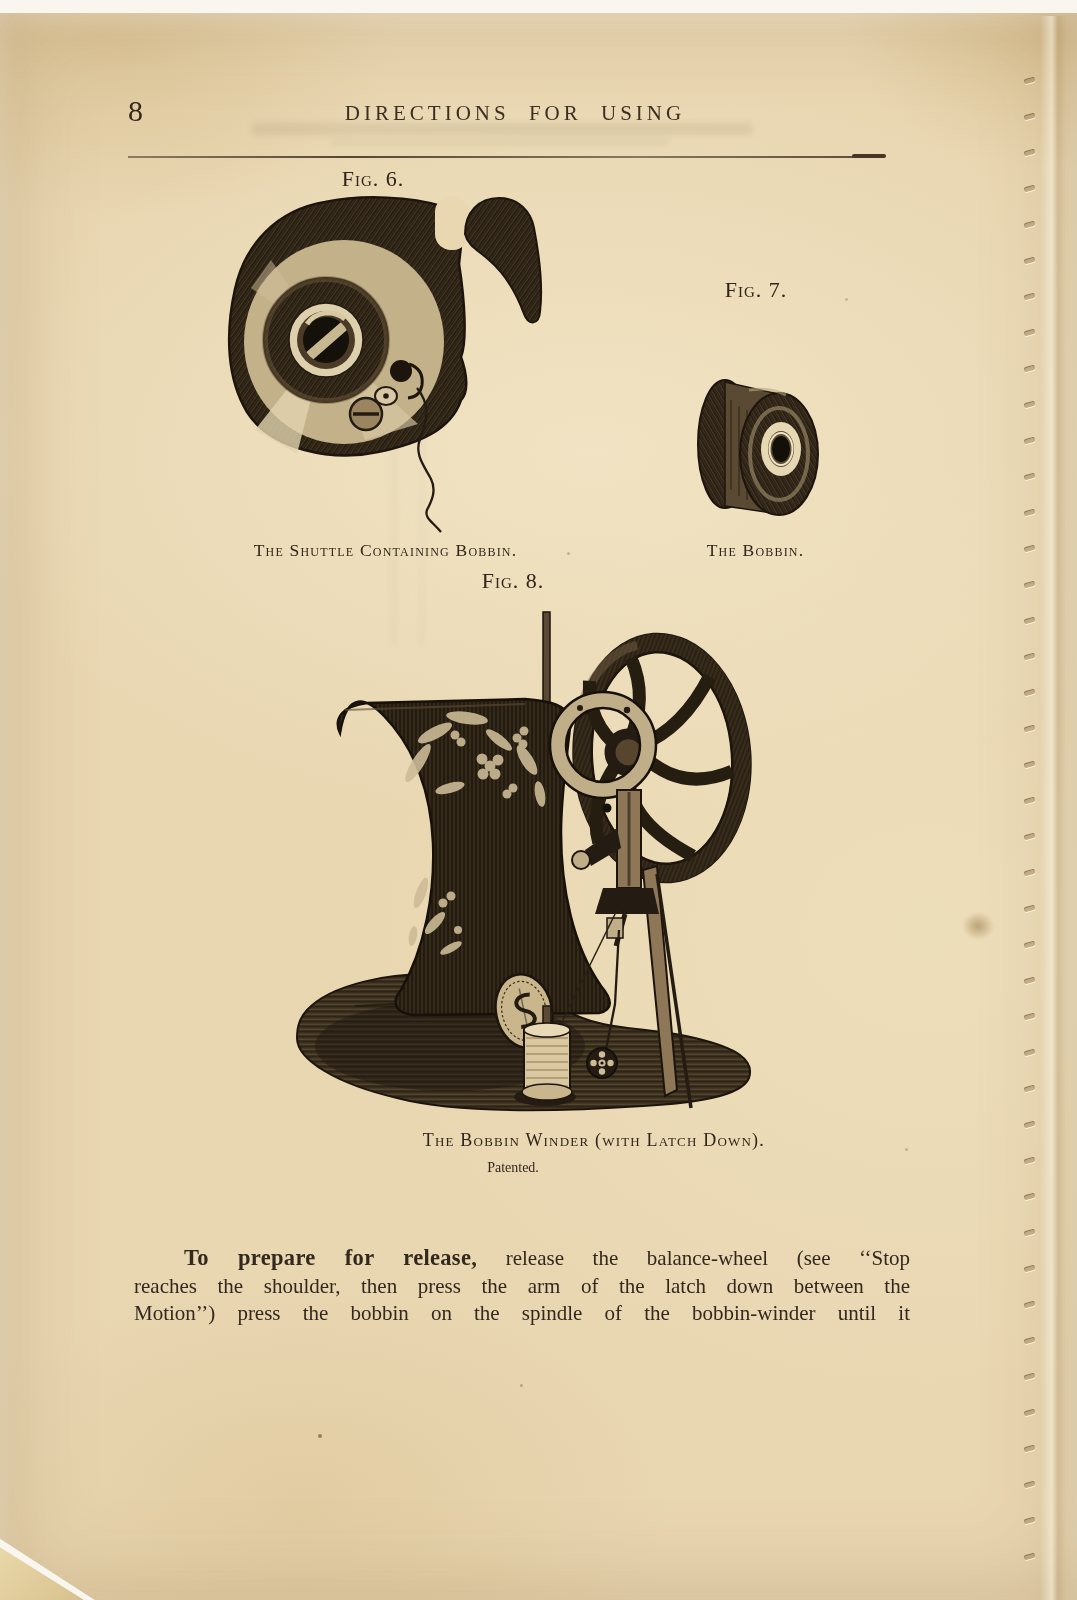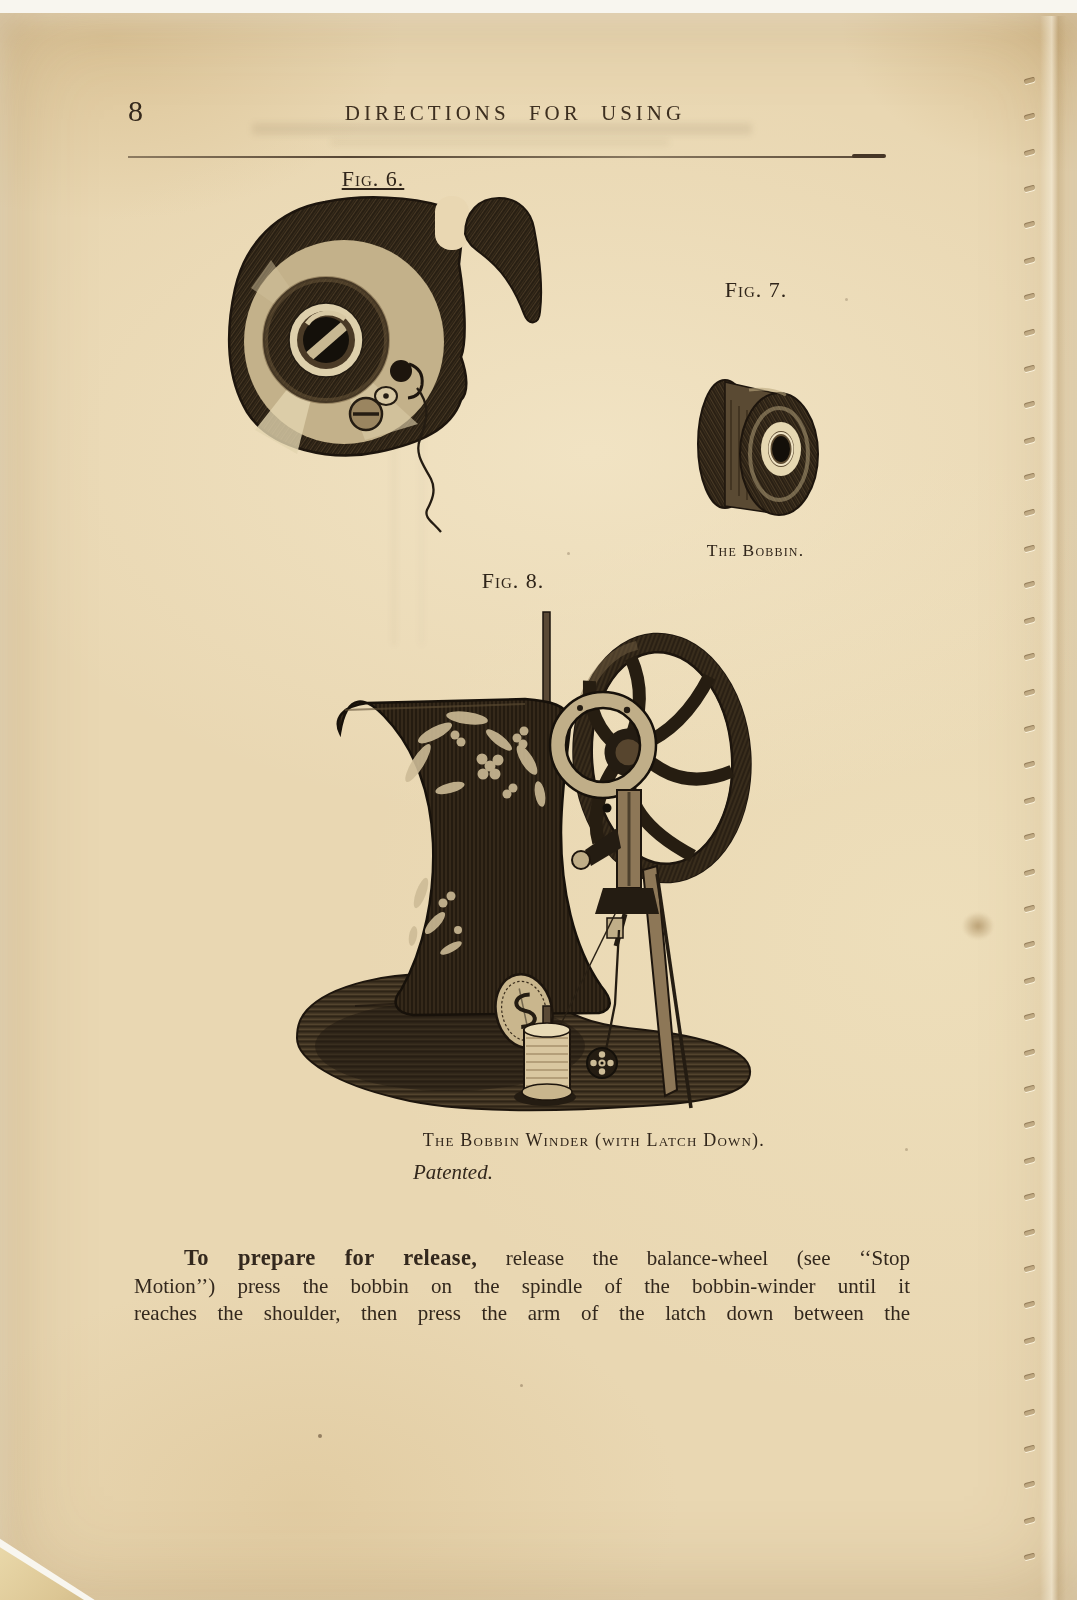--- a/index.html
+++ b/index.html
@@ -15,21 +15,21 @@
       radial-gradient(ellipse 300px 200px at 99% 1%, rgba(206,176,124,.6), transparent 75%);
     box-shadow: inset 0 0 95px rgba(128,94,48,.30), inset 0 12px 26px rgba(255,252,242,.45);}
   .abs{position:absolute;}
   .pageno{left:128px;top:88px;font-size:30px;letter-spacing:1px;}
   .runhead{left:150px;top:95px;width:730px;text-align:center;font-size:21px;
            letter-spacing:4px;word-spacing:10px;color:#3d2f20;}
   .rule{left:128px;top:150px;width:730px;height:2px;background:linear-gradient(90deg,rgba(70,54,38,.55),rgba(70,54,38,.9) 30%,rgba(70,54,38,.6) 70%,rgba(70,54,38,.85));}
   .ruledash{left:852px;top:148px;width:34px;height:4px;background:#463626;border-radius:2px;}
   .figlabel{font-variant:small-caps;font-size:22px;letter-spacing:1px;text-align:center;color:#30251a;}
   .caption{font-variant:small-caps;font-size:17.5px;letter-spacing:1.2px;text-align:center;color:#30251a;}
-  .patented{font-style:italic;font-size:21px;text-align:left;color:#33281d;}
+  .patented{font-size:14px;text-align:center;color:#33281d;}
   .title{font-family:"Liberation Sans","DejaVu Sans",sans-serif;font-weight:bold;font-size:29px;
          text-align:center;word-spacing:9px;letter-spacing:.5px;color:#2a2014;}
   .para{left:134px;top:1238px;width:776px;font-size:21px;line-height:27.5px;color:#33281d;}
   .pline{text-align:justify;text-align-last:justify;white-space:normal;}
   .pline.indent{text-indent:50px;}
   .pbold{font-weight:bold;font-size:22.5px;letter-spacing:.3px;}
   
   .perfstrip{left:1018px;top:72px;width:22px;height:1520px;display:flex;flex-direction:column;align-items:center;}
   .perf{display:block;width:11px;height:5px;margin-bottom:31px;border-radius:2px;
         transform:rotate(-16deg);
@@ -55,21 +55,21 @@
     <div class="abs ghost" style="left:252px;top:117px;width:500px;height:12px;"></div>
     <div class="abs ghost" style="left:330px;top:133px;width:340px;height:7px;opacity:.7;"></div>
     <div class="abs ghost" style="left:392px;top:250px;width:4px;height:390px;opacity:.6;"></div>
     <div class="abs ghost" style="left:420px;top:300px;width:3px;height:340px;opacity:.5;"></div>
 
     <div class="abs pageno">8</div>
     <div class="abs runhead">DIRECTIONS FOR USING</div>
     <div class="abs rule"></div>
     <div class="abs ruledash"></div>
 
-    <div class="abs figlabel" style="left:298px;top:160px;width:150px;text-decoration:underline;">Fig. 6.</div>
+    <div class="abs figlabel" style="left:298px;top:160px;width:150px;">Fig. 6.</div>
 
     <svg class="abs" style="left:213px;top:186px;" width="360" height="352" viewBox="0 0 360 352">
       <defs>
         <pattern id="h6" width="5" height="5" patternUnits="userSpaceOnUse" patternTransform="rotate(35)">
           <rect width="5" height="5" fill="#281f13"></rect>
             <path d="M0 0V5 M2.5 0V5" stroke="#4b3b26" stroke-width=".9"></path>
         </pattern>
         <clipPath id="hole6">
             <circle cx="113" cy="148" r="23"></circle>
           </clipPath>
@@ -127,20 +127,21 @@
       <path d="M40 40 L40 130 M48 46 L48 136 M56 50 L56 140" stroke="#3a2d1c" stroke-width="2" opacity=".7"></path>
       <ellipse cx="88" cy="94" rx="39" ry="61" fill="url(#h7)" stroke="#1d150d" stroke-width="2"></ellipse>
       <ellipse cx="88" cy="94" rx="29" ry="46" fill="none" stroke="#baa87f" stroke-width="4" opacity=".5"></ellipse>
       <ellipse cx="90" cy="89" rx="20" ry="27" fill="#e6d8b2"></ellipse>
       <ellipse cx="90" cy="89" rx="13" ry="18" fill="#5f4d33"></ellipse>
       <ellipse cx="90" cy="89" rx="9" ry="13" fill="#130f09"></ellipse>
       <ellipse cx="90" cy="89" rx="11.5" ry="16" fill="none" stroke="#efe3c4" stroke-width="2"></ellipse>
       <path d="M58 30 A40 22 0 0 1 95 35" stroke="#baa87f" stroke-width="3" fill="none" opacity=".6"></path>
     </svg>
 
+    <div class="abs caption" style="left:213px;top:534px;width:345px;">The Shuttle Containing Bobbin.</div>
     <div class="abs caption" style="left:678px;top:534px;width:155px;">The Bobbin.</div>
 
     <div class="abs figlabel" style="left:438px;top:562px;width:150px;">Fig. 8.</div>
 
     <svg class="abs" style="left:285px;top:592px;" width="515" height="522" viewBox="0 0 515 522">
       <defs>
         <pattern id="hv" width="4" height="4" patternUnits="userSpaceOnUse">
           <rect width="4" height="4" fill="#241b10"></rect>
             <path d="M1 0V4" stroke="#463723" stroke-width="1"></path>
         </pattern>
@@ -268,22 +269,22 @@
           <circle cx="317" cy="465" r="1.6" fill="#14100a"></circle>
       </g>
     </svg>
 
     <div class="abs caption" style="left:265px;top:1124px;width:500px;font-size:18px;text-align:right;">The Bobbin Winder (with Latch Down).</div>
     <div class="abs patented" style="left:413px;top:1154px;width:200px;">Patented.</div>
 
 
     <div class="abs para">
       <div class="pline indent"><span class="pbold">To prepare for release,</span><span> release the balance-wheel (see ‘‘Stop</span></div>
+      <div class="pline">reaches the shoulder, then press the arm of the latch down between the</div>
       <div class="pline">Motion’’) press the bobbin on the spindle of the bobbin-winder until it</div>
-      <div class="pline">reaches the shoulder, then press the arm of the latch down between the</div>
     </div>
 
     <div class="abs perfstrip">
         <span class="perf"></span>
         <span class="perf"></span>
         <span class="perf"></span>
         <span class="perf"></span>
         <span class="perf"></span>
         <span class="perf"></span>
         <span class="perf"></span>

